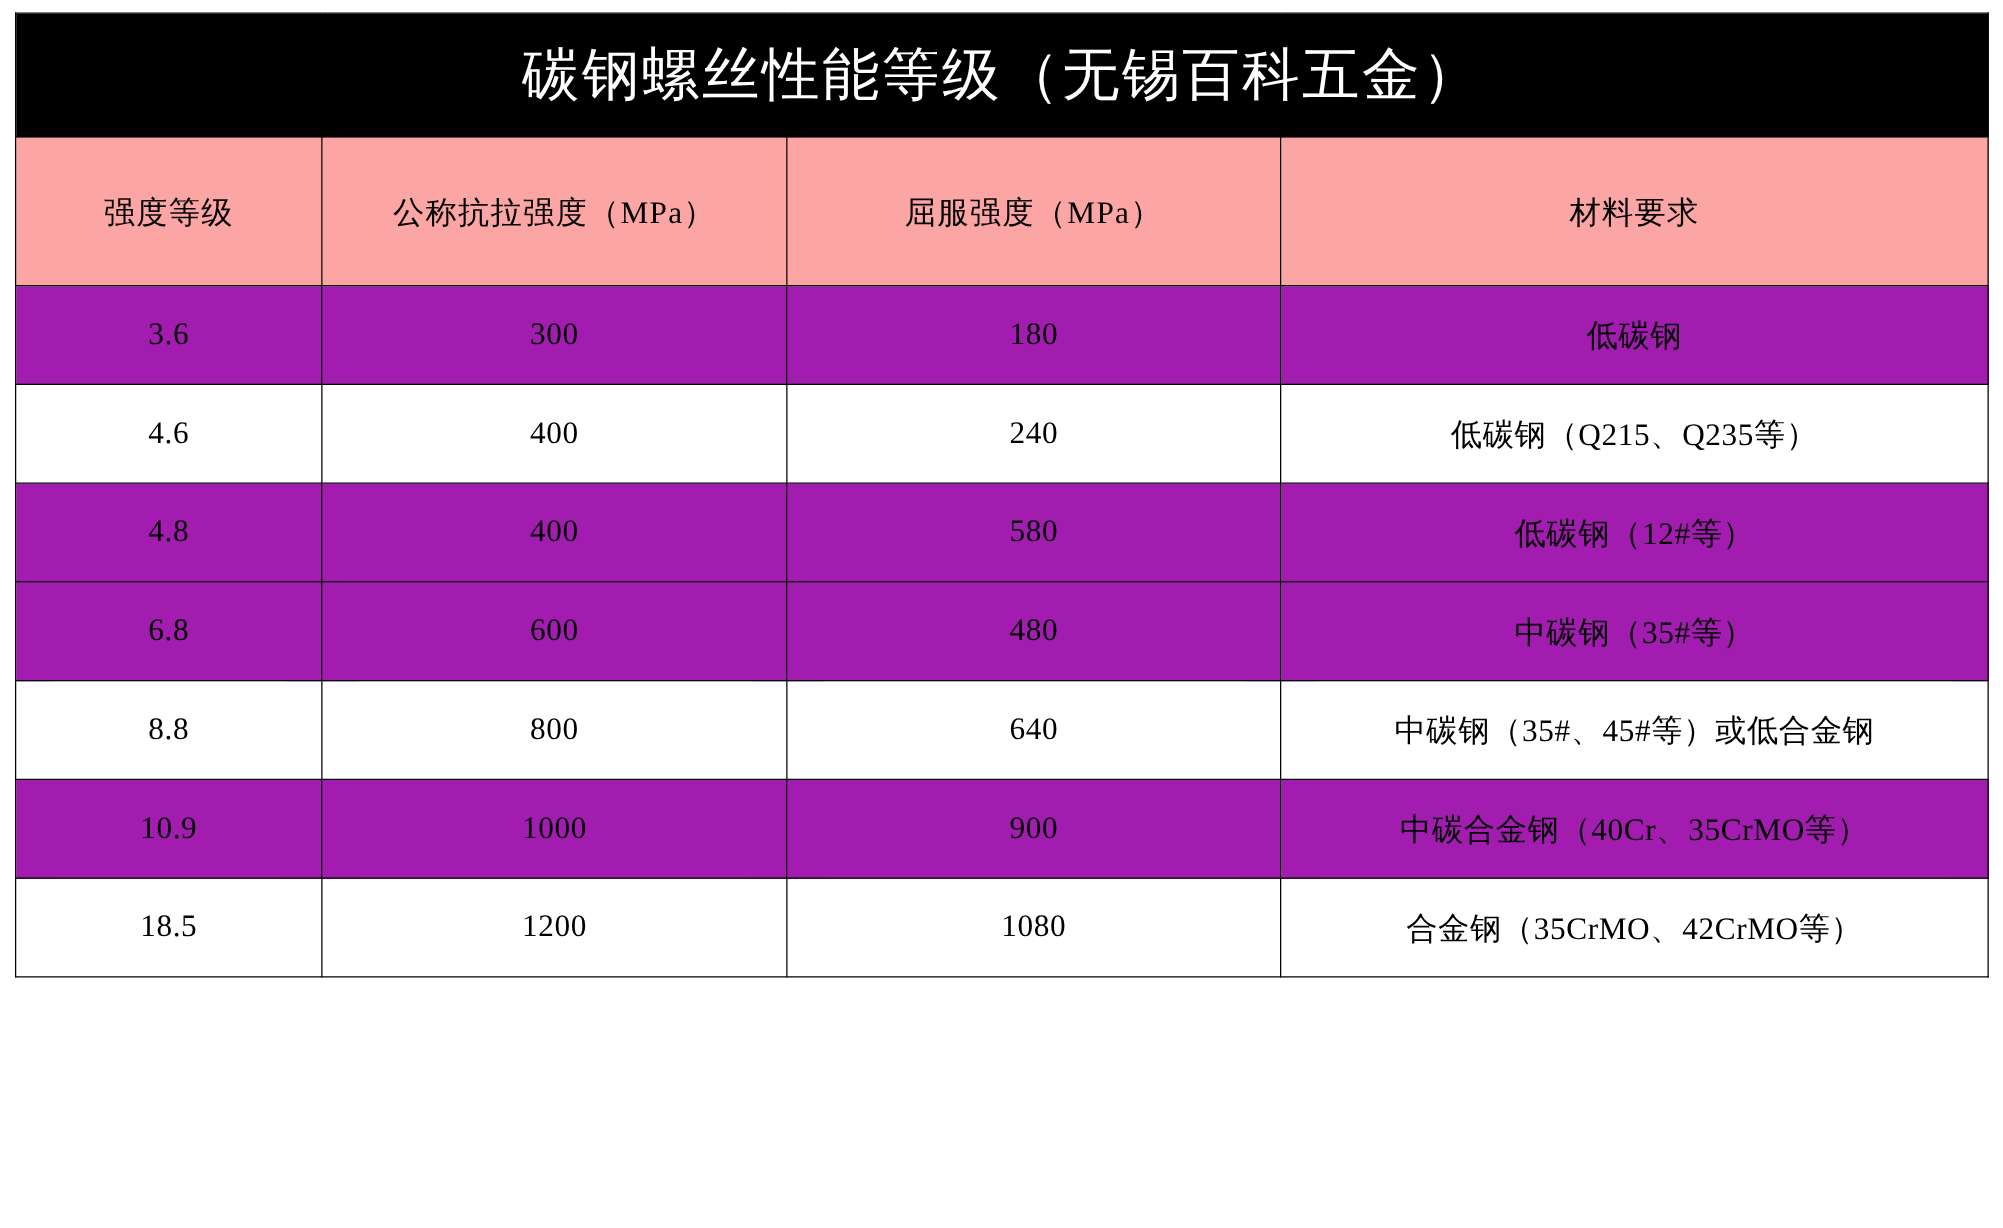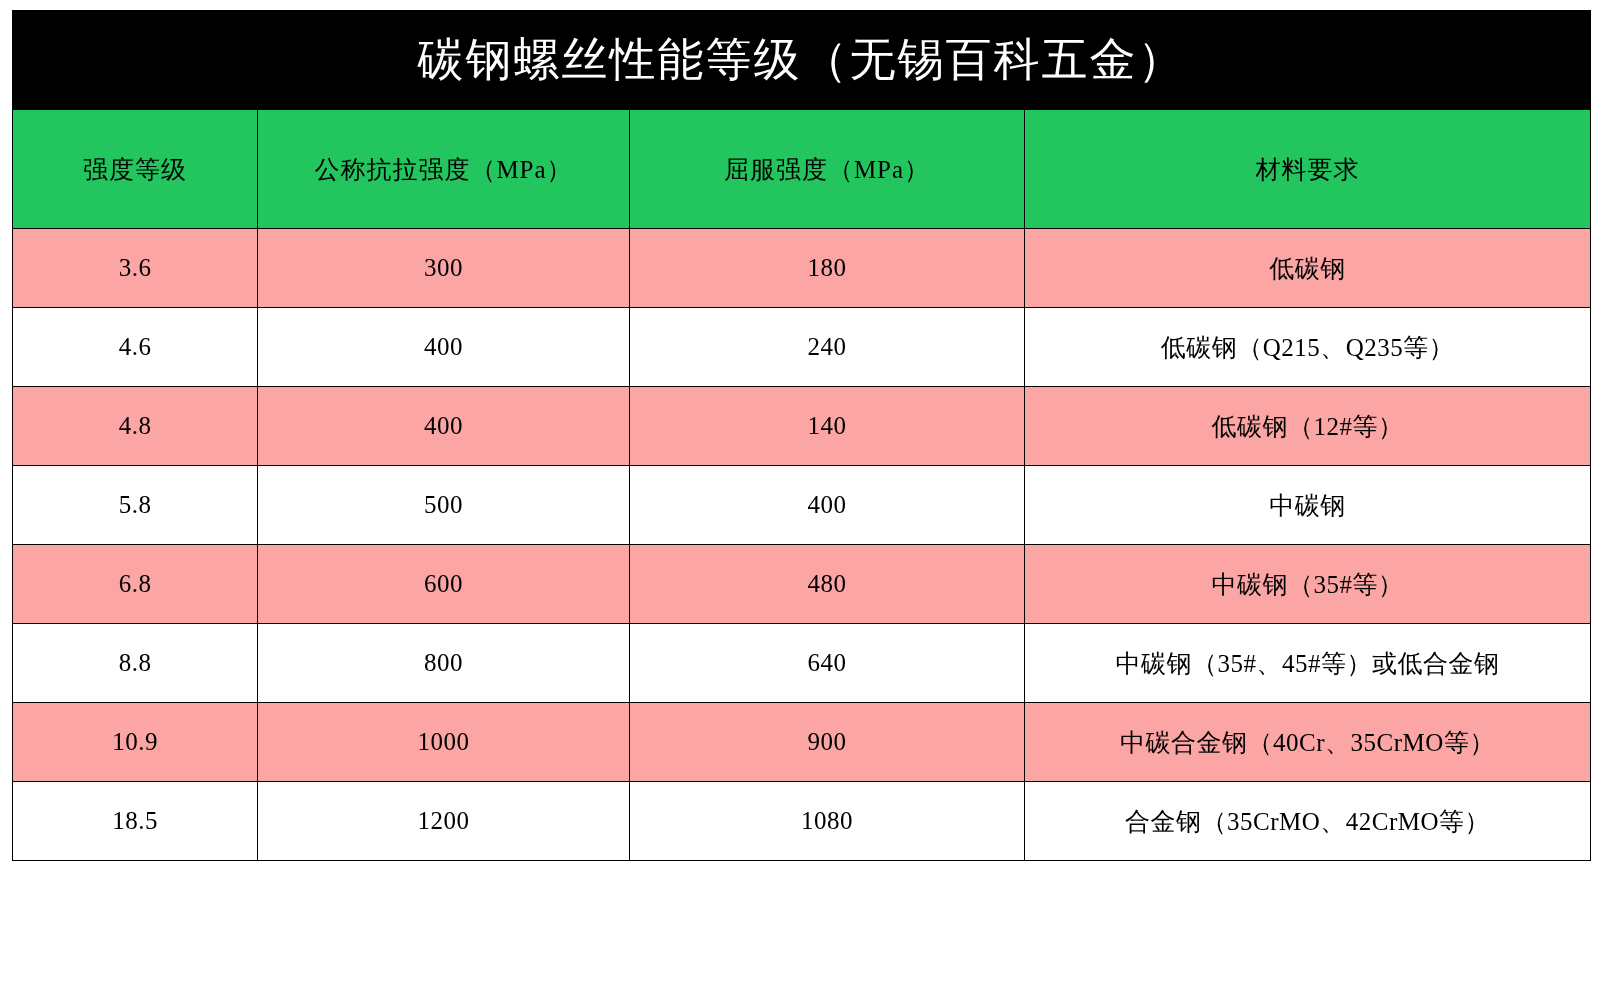--- a/index.html
+++ b/index.html
@@ -35,32 +35,32 @@
     background: #000000;
     color: #ffffff;
     font-size: 46px;
     font-weight: bold;
     letter-spacing: 2px;
     height: 96px;
     border: 1px solid #000000;
     font-family: "Liberation Serif", "DejaVu Serif", serif;
   }
   .header-row td {
-    background: #22c55e;
+    background: #fca5a5;
     height: 116px;
     font-size: 25px;
     letter-spacing: 1px;
   }
   .data-row td {
     height: 76px;
     font-size: 25px;
     letter-spacing: 0.5px;
   }
   .data-row.shade td {
-    background: #fca5a5;
+    background: #a21caf;
   }
   .data-row.plain td {
     background: #ffffff;
     border-radius: 32px;
   }
   .col-grade   { width: 245px; }
   .col-tensile { width: 372px; }
   .col-yield   { width: 395px; }
   .col-mat     { width: 566px; }
   .num {
@@ -98,28 +98,22 @@
       </tr>
       <tr class="data-row plain">
         <td class="num">4.6</td>
         <td class="num">400</td>
         <td class="num">240</td>
         <td>低碳钢（Q215、Q235等）</td>
       </tr>
       <tr class="data-row shade">
         <td class="num">4.8</td>
         <td class="num">400</td>
-        <td class="num">140</td>
+        <td class="num">580</td>
         <td>低碳钢（12#等）</td>
-      </tr>
-      <tr class="data-row plain">
-        <td class="num">5.8</td>
-        <td class="num">500</td>
-        <td class="num">400</td>
-        <td>中碳钢</td>
       </tr>
       <tr class="data-row shade">
         <td class="num">6.8</td>
         <td class="num">600</td>
         <td class="num">480</td>
         <td>中碳钢（35#等）</td>
       </tr>
       <tr class="data-row plain">
         <td class="num">8.8</td>
         <td class="num">800</td>

